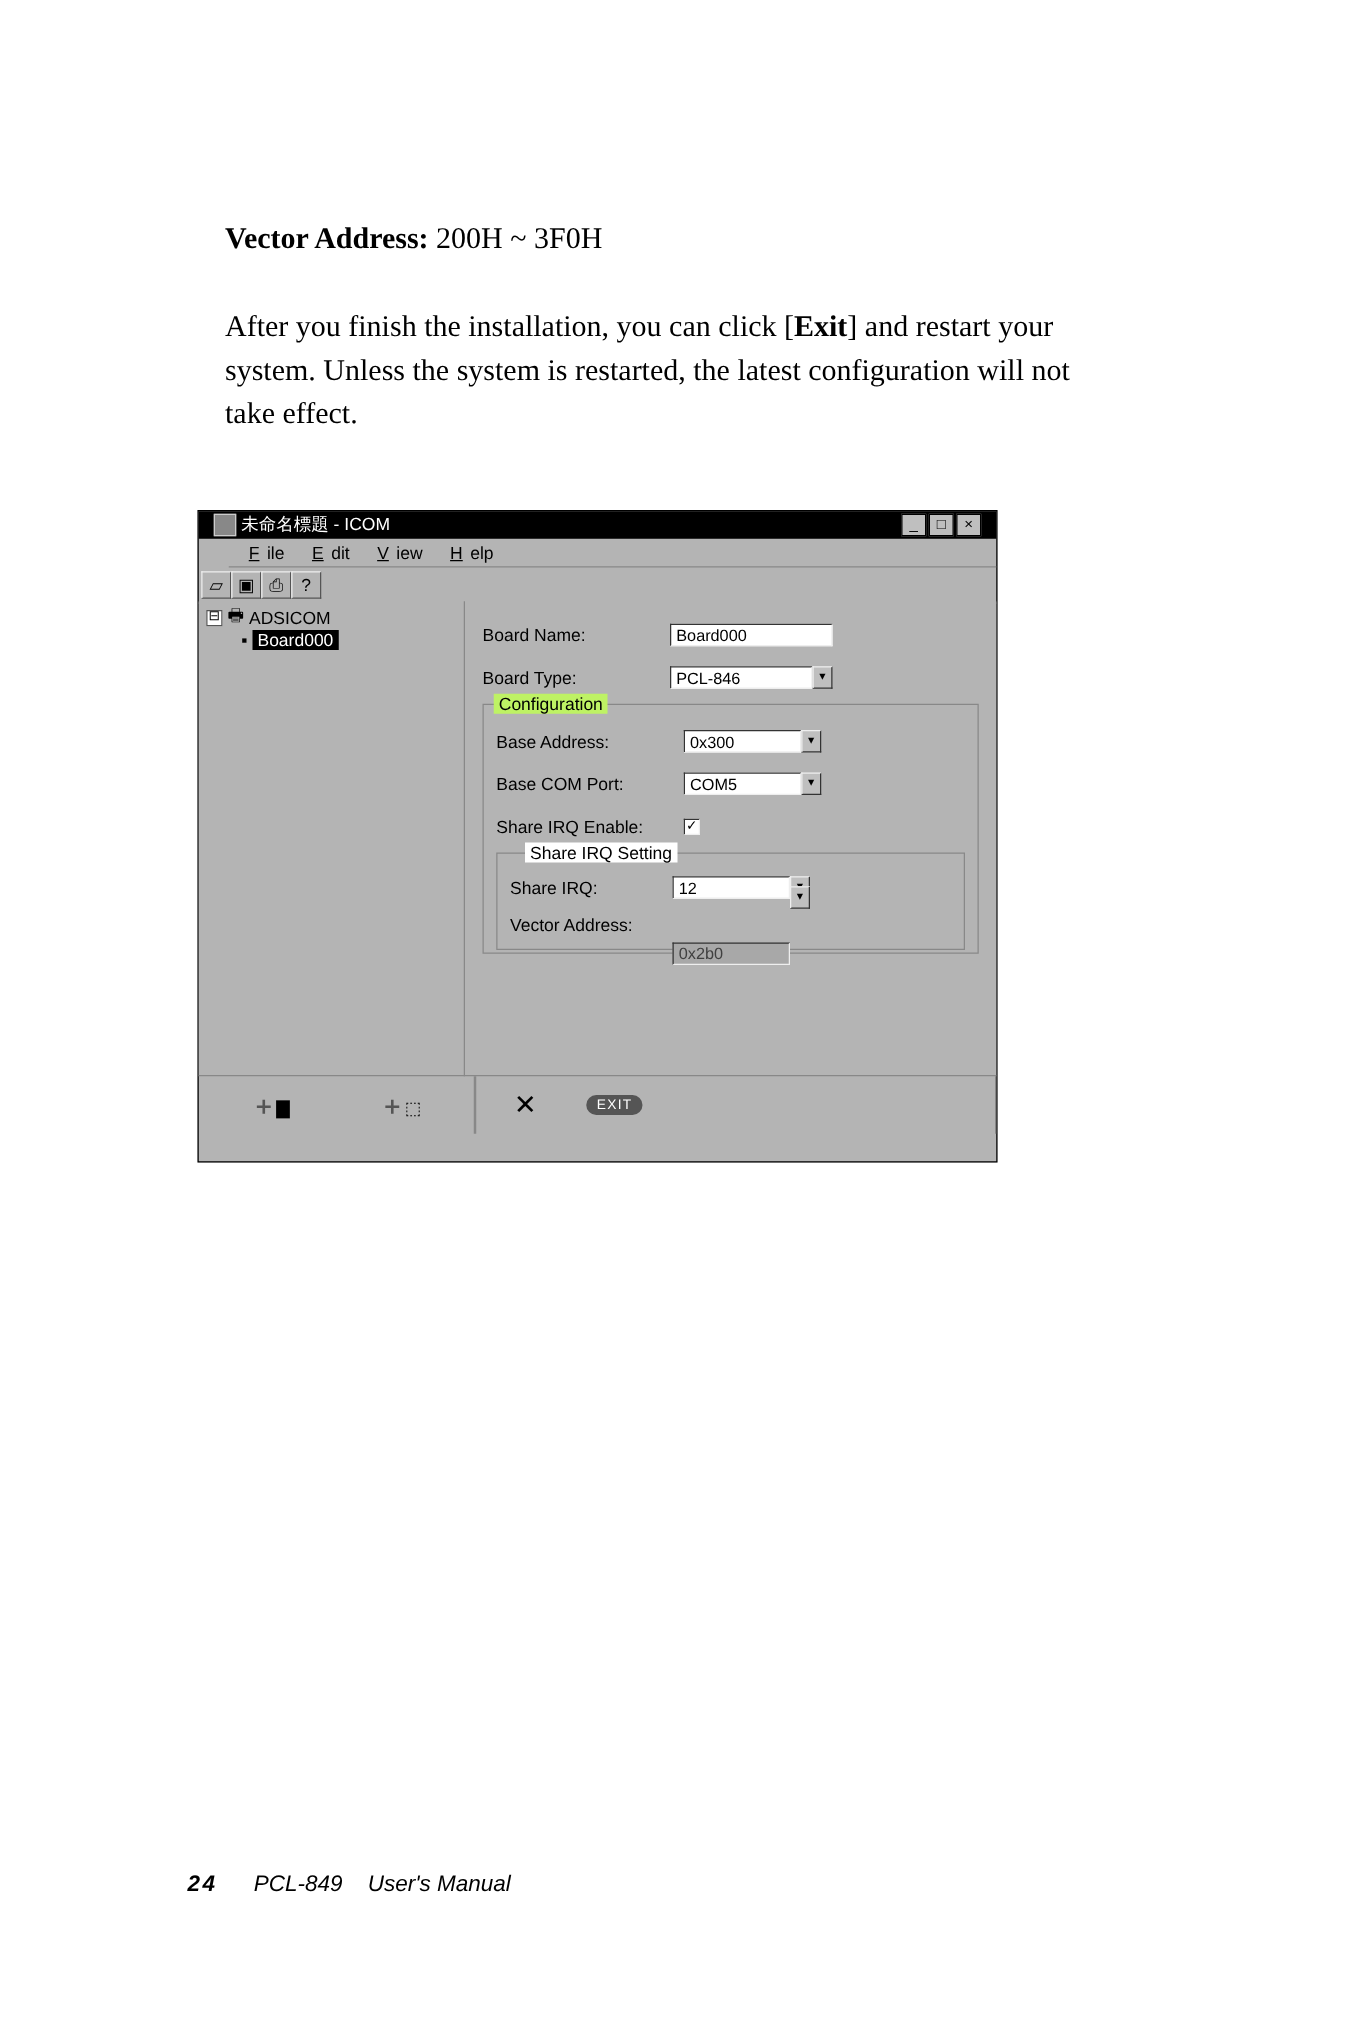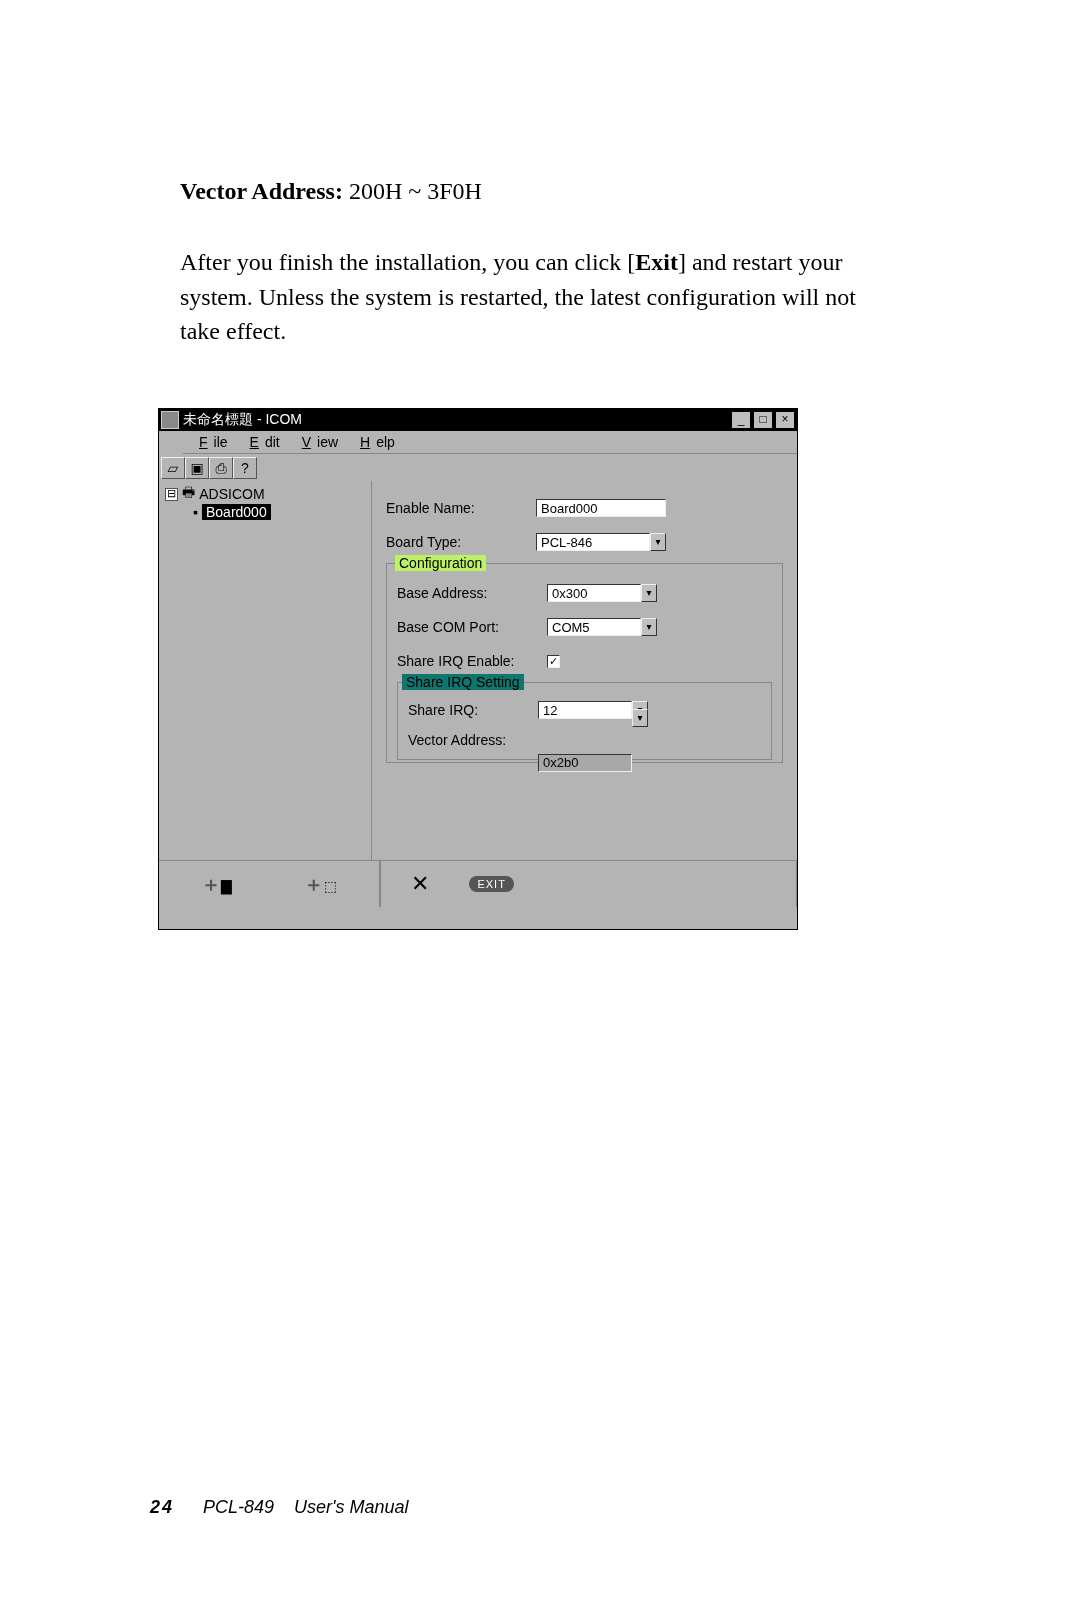--- a/index.html
+++ b/index.html
@@ -37,21 +37,21 @@
     font-size: 14px;
     color: #000;
   }
   
   .titlebar {
     display: flex;
     align-items: center;
     height: 22px;
     background: #000;
     color: #fff;
-    padding: 0 2px;
+    padding: 0 12px;
   }
   .titlebar .icon-app {
     width: 16px; height: 16px;
     background: #888;
     margin-right: 4px;
     border: 1px solid #ccc;
   }
   .titlebar .title { flex: 1; font-size: 14px; }
   .titlebar .win-btn {
     width: 18px; height: 16px;
@@ -132,21 +132,21 @@
     background:#fff;
     border-top:1px solid #333;
     border-left:1px solid #333;
     border-right:1px solid #eee;
     border-bottom:1px solid #eee;
     padding: 0 4px;
     font-size:13px;
     display:flex; align-items:center;
     box-sizing:border-box;
   }
-  .sunken-input.disabled { background:#a8a8a8; color:#000000;margin-top:45px; }
+  .sunken-input.disabled { background:#a8a8a8; color:#404040;margin-top:45px; }
   .combo { display:flex; }
   .combo .drop {
     width:16px;height:18px;
     background:#bfbfbf;
     border-top:1px solid #eee;border-left:1px solid #eee;
     border-right:1px solid #333;border-bottom:1px solid #333;
     font-size:10px;line-height:16px;text-align:center;
     box-sizing:border-box;
   }
   .cb {
@@ -166,22 +166,22 @@
     position:absolute; top:-9px; left:8px;
     background:#bef264; padding:0 4px; font-size:14px;
   }
   .groupbox-inner {
     border:1px solid #888;
     margin-top:6px;
     padding: 10px 10px 2px 10px;
     position: relative;
   }
   .groupbox-inner > .legend {
-    position:absolute; top:-9px; left:4px;
-    background:#0f766e; padding:0 4px; font-size:14px;
+    position:absolute; top:-9px; left:22px;
+    background:#ffffff; padding:0 4px; font-size:14px;
   }
   
   .bottombar {
     position:absolute;
     left:0; right:0; bottom:22px;
     height:46px;
     border-top:1px solid #888;
     display:flex;
     align-items:center;
   }
@@ -280,21 +280,21 @@
         </div>
         <div class="row" style="padding-left:28px;">
           <span>▪</span>
           <span class="tree-sel">Board000</span>
         </div>
       </div>
 
       <div class="formpane">
 
         <div class="form-row">
-          <div class="label">Enable Name:</div>
+          <div class="label">Board Name:</div>
           <div class="sunken-input">
               <span>Board000</span>
             </div>
         </div>
 
         <div class="form-row">
           <div class="label">Board Type:</div>
           <div class="combo">
             <div class="sunken-input" style="width:114px">
                 <span>PCL-846</span>

